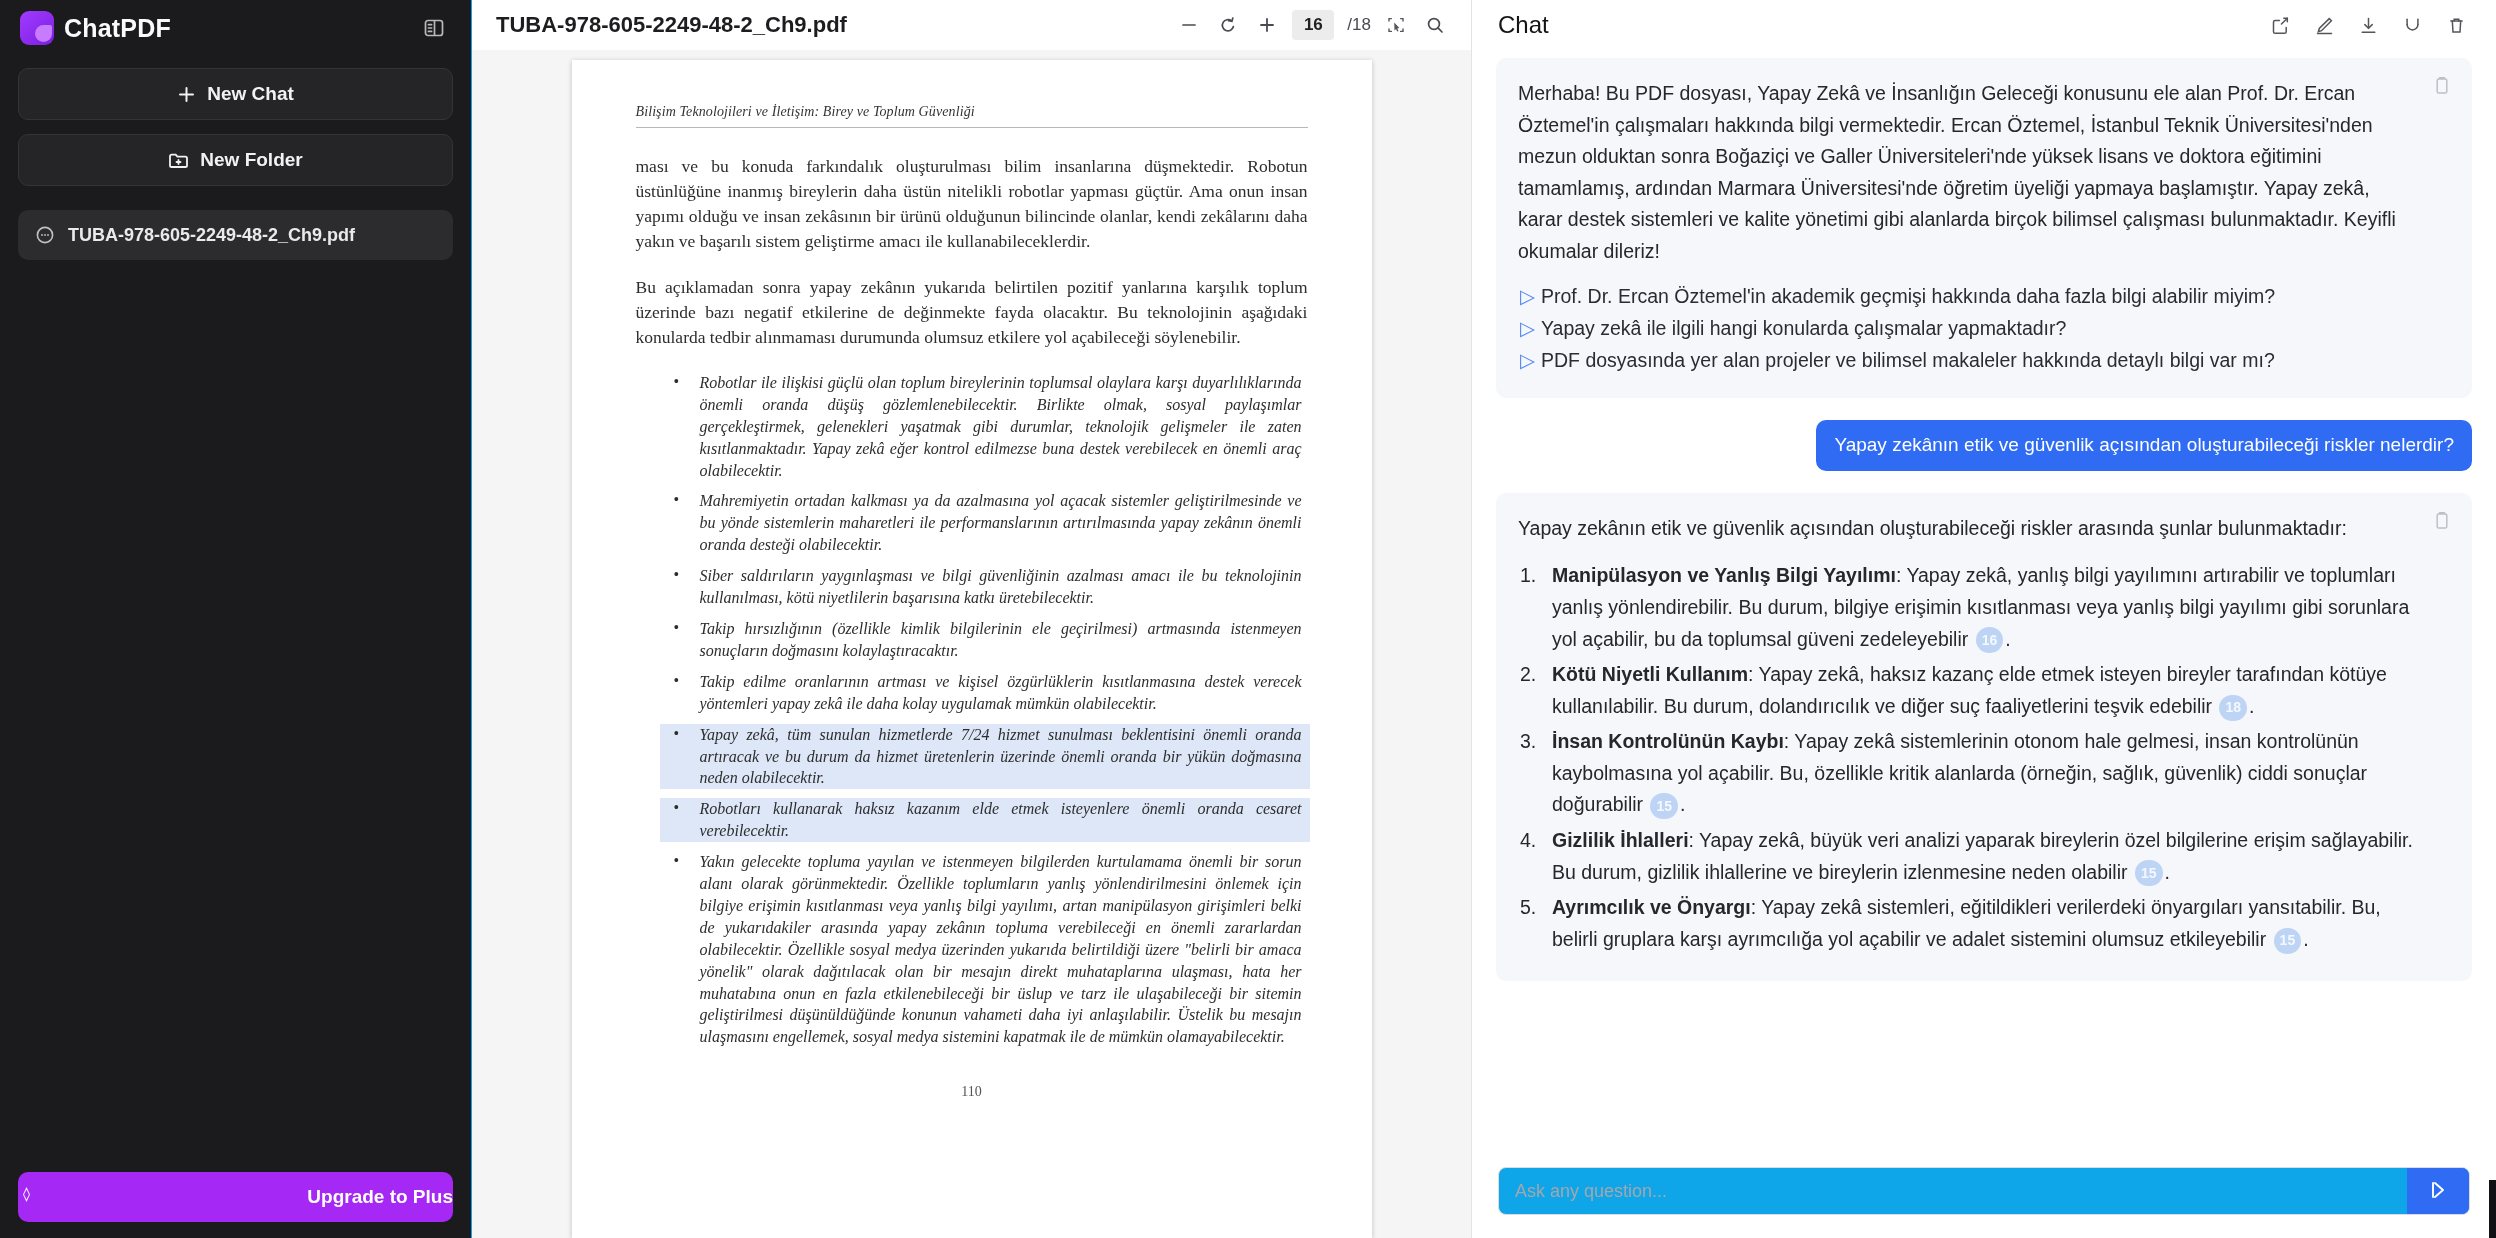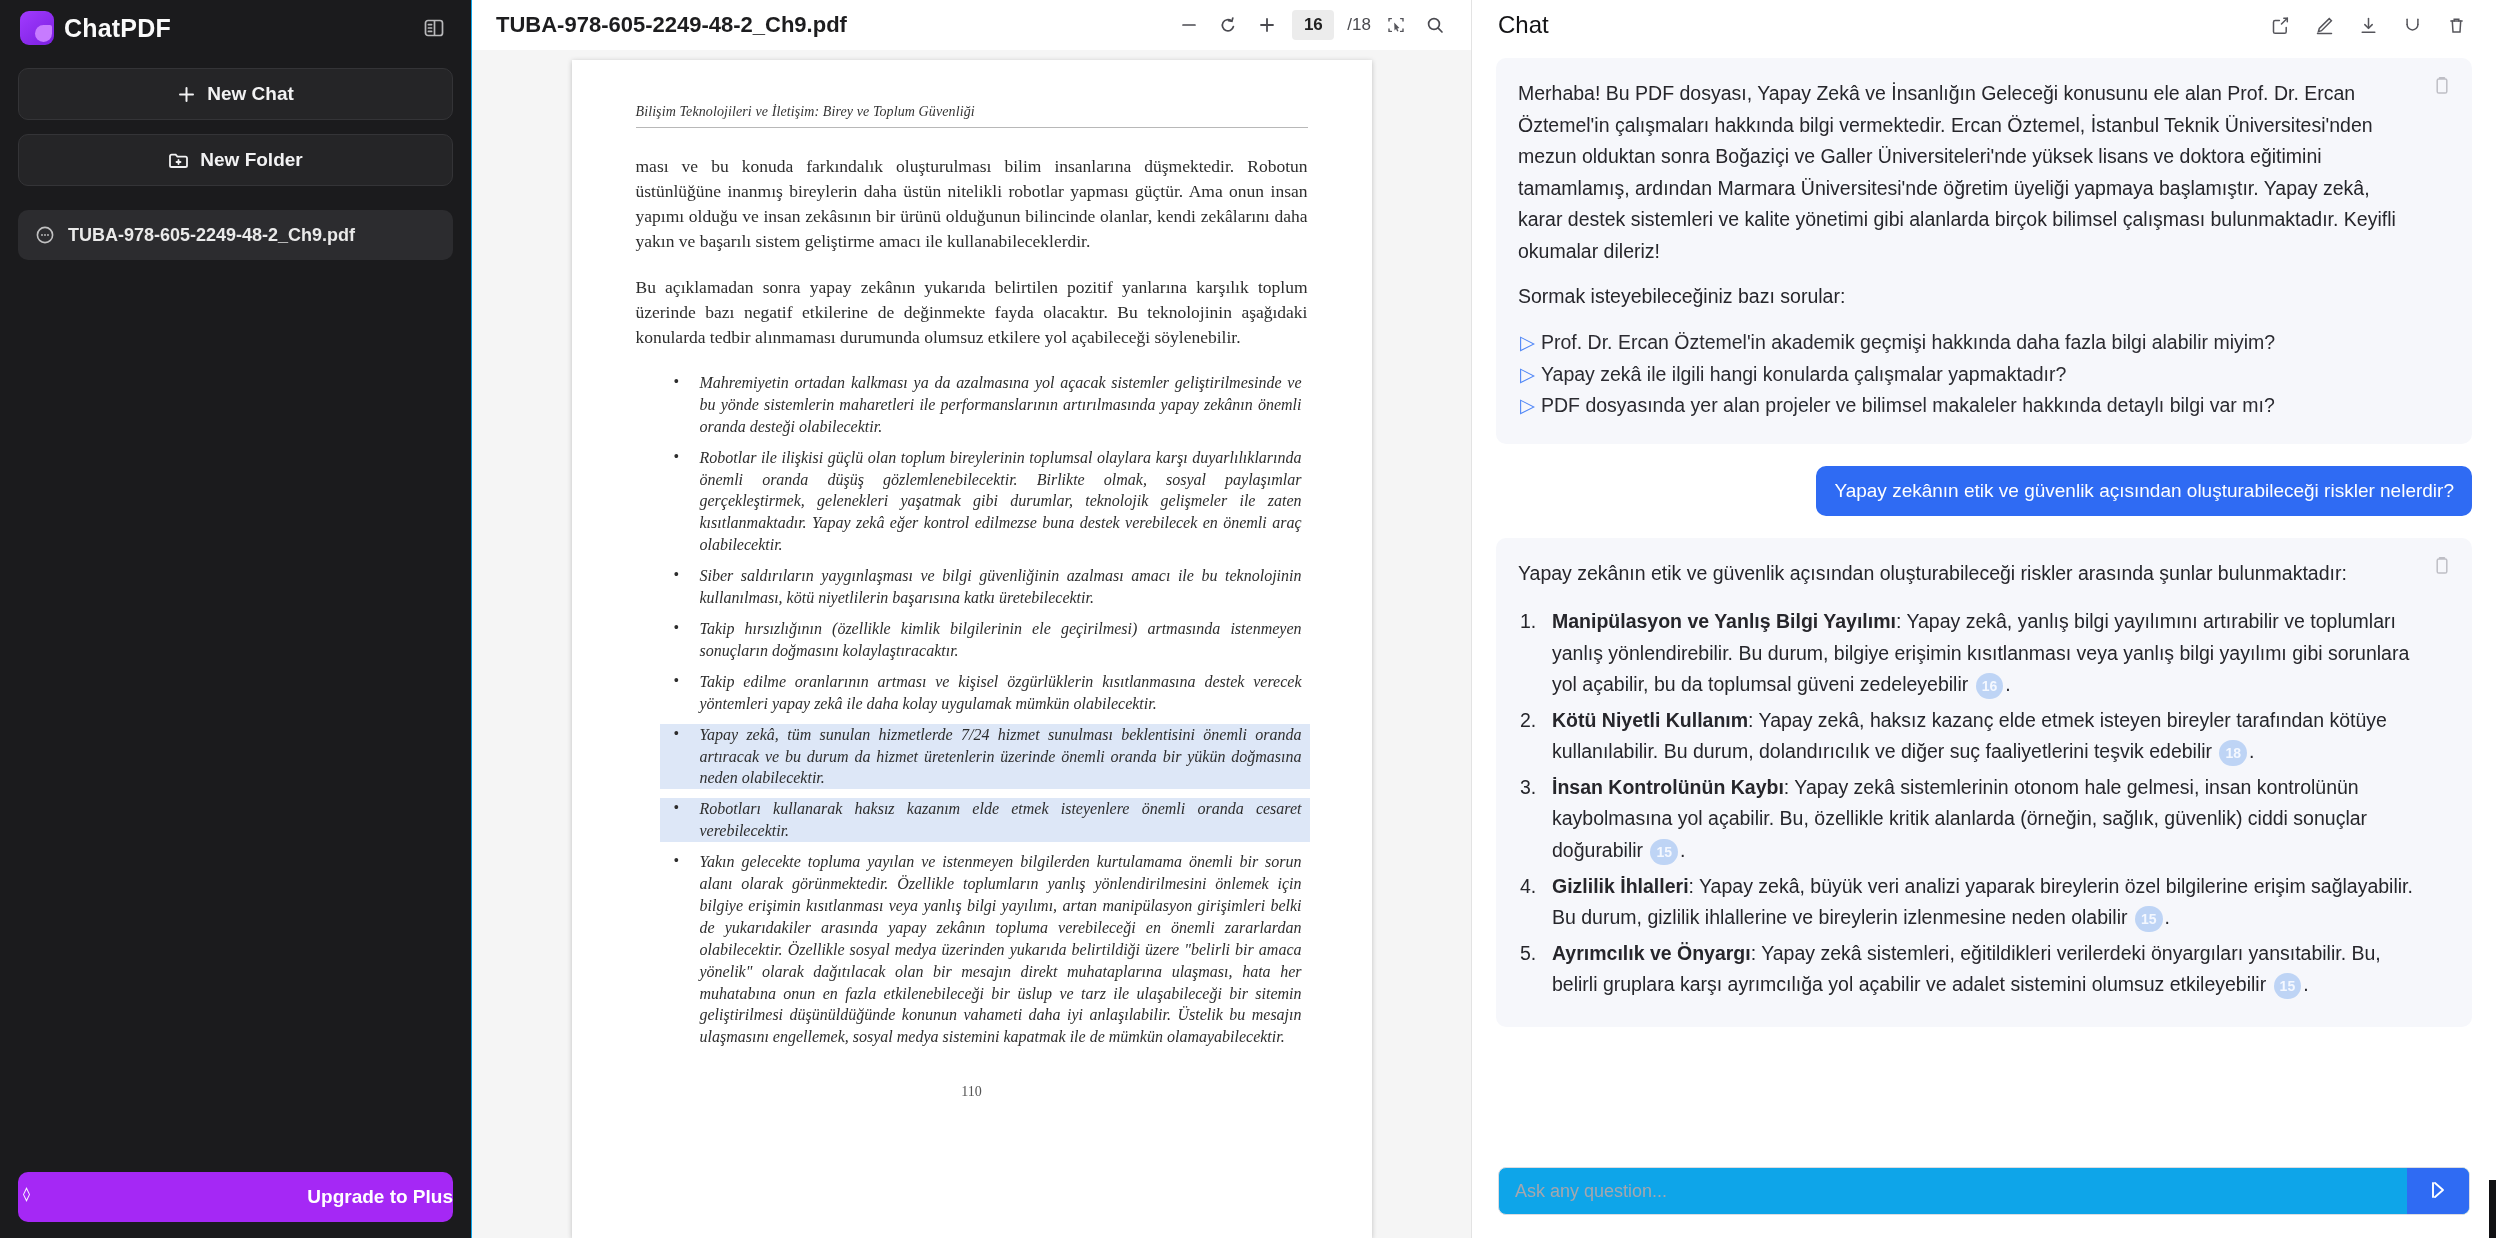--- a/index.html
+++ b/index.html
@@ -365,22 +365,22 @@
       </div>
     </div>
 
     <div class="pdf-scroll">
       <div class="page-sheet">
         <div class="run-head">Bilişim Teknolojileri ve İletişim: Birey ve Toplum Güvenliği</div>
         <div class="head-rule"></div>
         <p class="pg-par">ması ve bu konuda farkındalık oluşturulması bilim insanlarına düşmektedir. Robotun üstünlüğüne inanmış bireylerin daha üstün nitelikli robotlar yapması güçtür. Ama onun insan yapımı olduğu ve insan zekâsının bir ürünü olduğunun bilincinde olanlar, kendi zekâlarını daha yakın ve başarılı sistem geliştirme amacı ile kullanabileceklerdir.</p>
         <p class="pg-par">Bu açıklamadan sonra yapay zekânın yukarıda belirtilen pozitif yanlarına karşılık toplum üzerinde bazı negatif etkilerine de değinmekte fayda olacaktır. Bu teknolojinin aşağıdaki konularda tedbir alınmaması durumunda olumsuz etkilere yol açabileceği söylenebilir.</p>
         <ul class="pg-list">
+          <li>Robotlar ile ilişkisi güçlü olan toplum bireylerinin toplumsal olaylara karşı duyarlılıklarında önemli oranda düşüş gözlemlenebilecektir. Birlikte olmak, sosyal paylaşımlar gerçekleştirmek, gelenekleri yaşatmak gibi durumlar, teknolojik gelişmeler ile zaten kısıtlanmaktadır. Yapay zekâ eğer kontrol edilmezse buna destek verebilecek en önemli araç olabilecektir.</li>
           <li>Mahremiyetin ortadan kalkması ya da azalmasına yol açacak sistemler geliştirilmesinde ve bu yönde sistemlerin maharetleri ile performanslarının artırılmasında yapay zekânın önemli oranda desteği olabilecektir.</li>
-          <li>Robotlar ile ilişkisi güçlü olan toplum bireylerinin toplumsal olaylara karşı duyarlılıklarında önemli oranda düşüş gözlemlenebilecektir. Birlikte olmak, sosyal paylaşımlar gerçekleştirmek, gelenekleri yaşatmak gibi durumlar, teknolojik gelişmeler ile zaten kısıtlanmaktadır. Yapay zekâ eğer kontrol edilmezse buna destek verebilecek en önemli araç olabilecektir.</li>
           <li>Siber saldırıların yaygınlaşması ve bilgi güvenliğinin azalması amacı ile bu teknolojinin kullanılması, kötü niyetlilerin başarısına katkı üretebilecektir.</li>
           <li>Takip hırsızlığının (özellikle kimlik bilgilerinin ele geçirilmesi) artmasında istenmeyen sonuçların doğmasını kolaylaştıracaktır.</li>
           <li>Takip edilme oranlarının artması ve kişisel özgürlüklerin kısıtlanmasına destek verecek yöntemleri yapay zekâ ile daha kolay uygulamak mümkün olabilecektir.</li>
           <li class="hl hl-top">Yapay zekâ, tüm sunulan hizmetlerde 7/24 hizmet sunulması beklentisini önemli oranda artıracak ve bu durum da hizmet üretenlerin üzerinde önemli oranda bir yükün doğmasına neden olabilecektir.</li>
           <li class="hl hl-top">Robotları kullanarak haksız kazanım elde etmek isteyenlere önemli oranda cesaret verebilecektir.</li>
           <li>Yakın gelecekte topluma yayılan ve istenmeyen bilgilerden kurtulamama önemli bir sorun alanı olarak görünmektedir. Özellikle toplumların yanlış yönlendirilmesini önlemek için bilgiye erişimin kısıtlanması veya yanlış bilgi yayılımı, artan manipülasyon girişimleri belki de yukarıdakiler arasında yapay zekânın topluma verebileceği en önemli zararlardan olabilecektir. Özellikle sosyal medya üzerinden yukarıda belirtildiği üzere "belirli bir amaca yönelik" olarak dağıtılacak olan bir mesajın direkt muhataplarına ulaşması, hata her muhatabına onun en fazla etkilenebileceği bir üslup ve tarz ile ulaşabileceği bir sitemin geliştirilmesi düşünüldüğünde konunun vahameti daha iyi anlaşılabilir. Üstelik bu mesajın ulaşmasını engellemek, sosyal medya sistemini kapatmak ile de mümkün olamayabilecektir.</li>
         </ul>
         <div class="pg-folio">110</div>
       </div>
     </div>
@@ -430,21 +430,20 @@
     <div class="chat-body">
 
       <div class="msg-assistant">
         <span class="copy-btn">
           <svg width="20" height="20" viewBox="0 0 20 20" fill="none" stroke="#7b7b84" stroke-width="1.5">
             <rect x="5.2" y="3" width="9.6" height="14" rx="1.6"></rect>
             <line x1="7.8" y1="2" x2="12.2" y2="2" stroke-width="2.2" stroke-linecap="round"></line>
           </svg>
         </span>
         <p>Merhaba! Bu PDF dosyası, Yapay Zekâ ve İnsanlığın Geleceği konusunu ele alan Prof. Dr. Ercan Öztemel'in çalışmaları hakkında bilgi vermektedir. Ercan Öztemel, İstanbul Teknik Üniversitesi'nden mezun olduktan sonra Boğaziçi ve Galler Üniversiteleri'nde yüksek lisans ve doktora eğitimini tamamlamış, ardından Marmara Üniversitesi'nde öğretim üyeliği yapmaya başlamıştır. Yapay zekâ, karar destek sistemleri ve kalite yönetimi gibi alanlarda birçok bilimsel çalışması bulunmaktadır. Keyifli okumalar dileriz!</p>
-        <p>Sormak isteyebileceğiniz bazı sorular:</p>
         <p class="suggest-line">
           <span class="suggest-item"><span class="sq-icon">▷</span><span>Prof. Dr. Ercan Öztemel'in akademik geçmişi hakkında daha fazla bilgi alabilir miyim?</span></span>
           <span class="suggest-item"><span class="sq-icon">▷</span><span>Yapay zekâ ile ilgili hangi konularda çalışmalar yapmaktadır?</span></span>
           <span class="suggest-item"><span class="sq-icon">▷</span><span>PDF dosyasında yer alan projeler ve bilimsel makaleler hakkında detaylı bilgi var mı?</span></span>
         </p>
       </div>
 
       <div class="msg-user-row">
         <div class="msg-user">Yapay zekânın etik ve güvenlik açısından oluşturabileceği riskler nelerdir?</div>
       </div>

